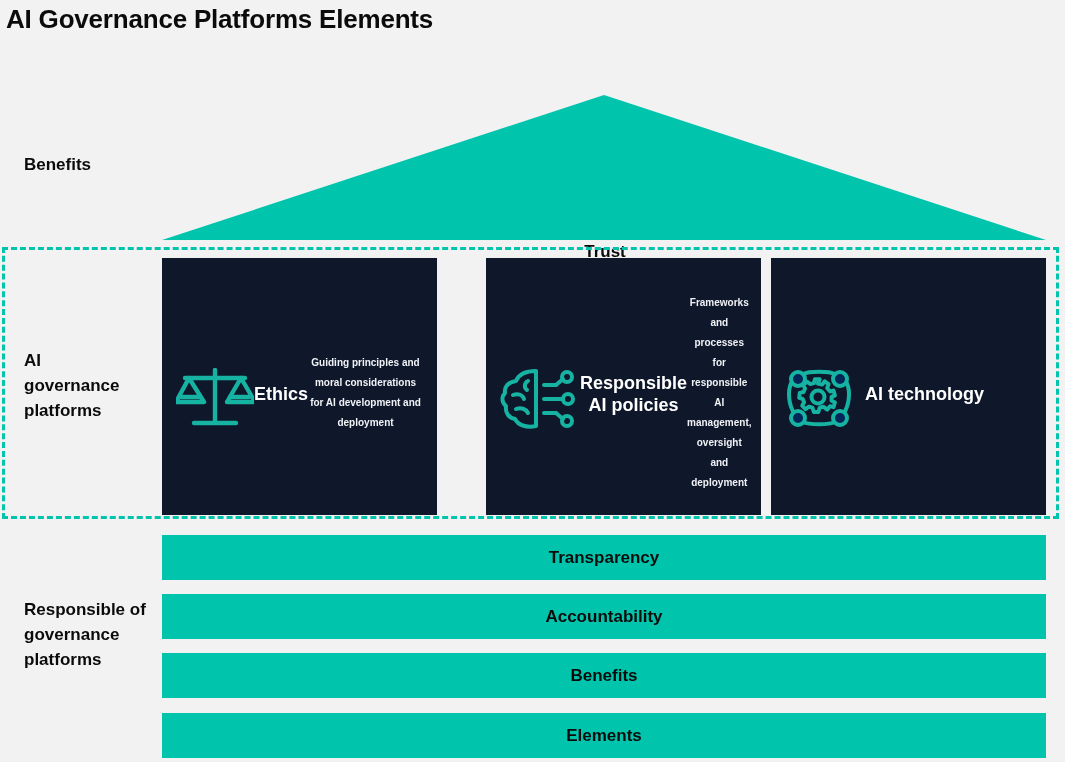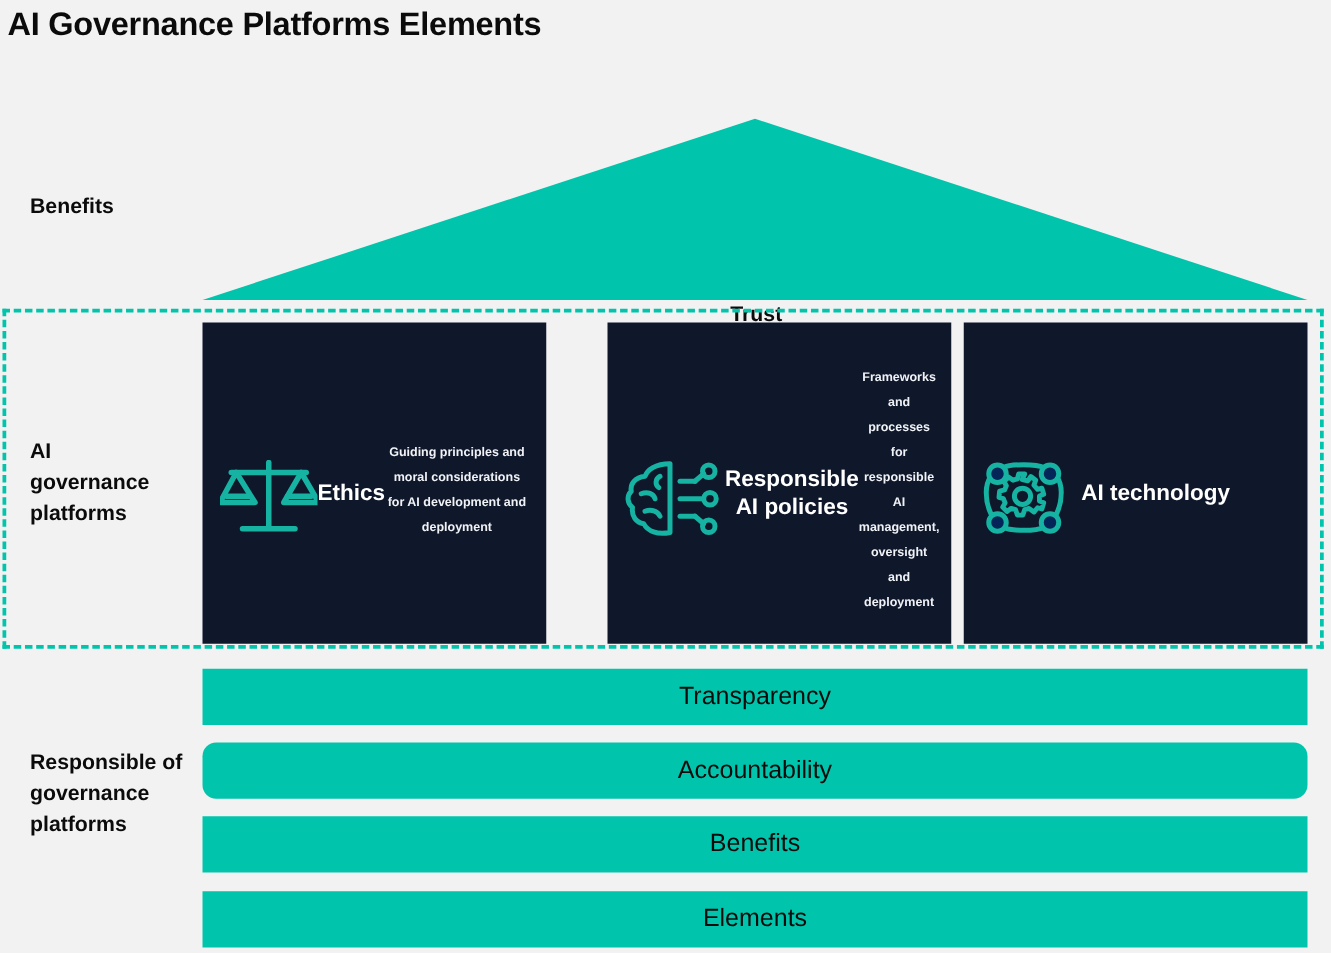--- a/index.html
+++ b/index.html
@@ -126,26 +126,26 @@
     position: absolute;
     left: 162px;
     width: 884px;
     height: 45px;
     background: #00c5ac;
     display: flex;
     align-items: center;
     justify-content: center;
   }
   #attr-0 { top: 535px; }
-  #attr-1 { top: 594px; border-radius: 11px; }
+  #attr-1 { top: 594px; }
   #attr-2 { top: 653px; }
   #attr-3 { top: 713px; }
   .attr-label {
-    font-size: 20px;
-    font-weight: normal;
+    font-size: 17px;
+    font-weight: bold;
     color: #0b0b0b;
   }
 </style>
 </head>
 <body>
 
 <div id="canvas">
 
   <div class="title">AI Governance Platforms Elements</div>
 

